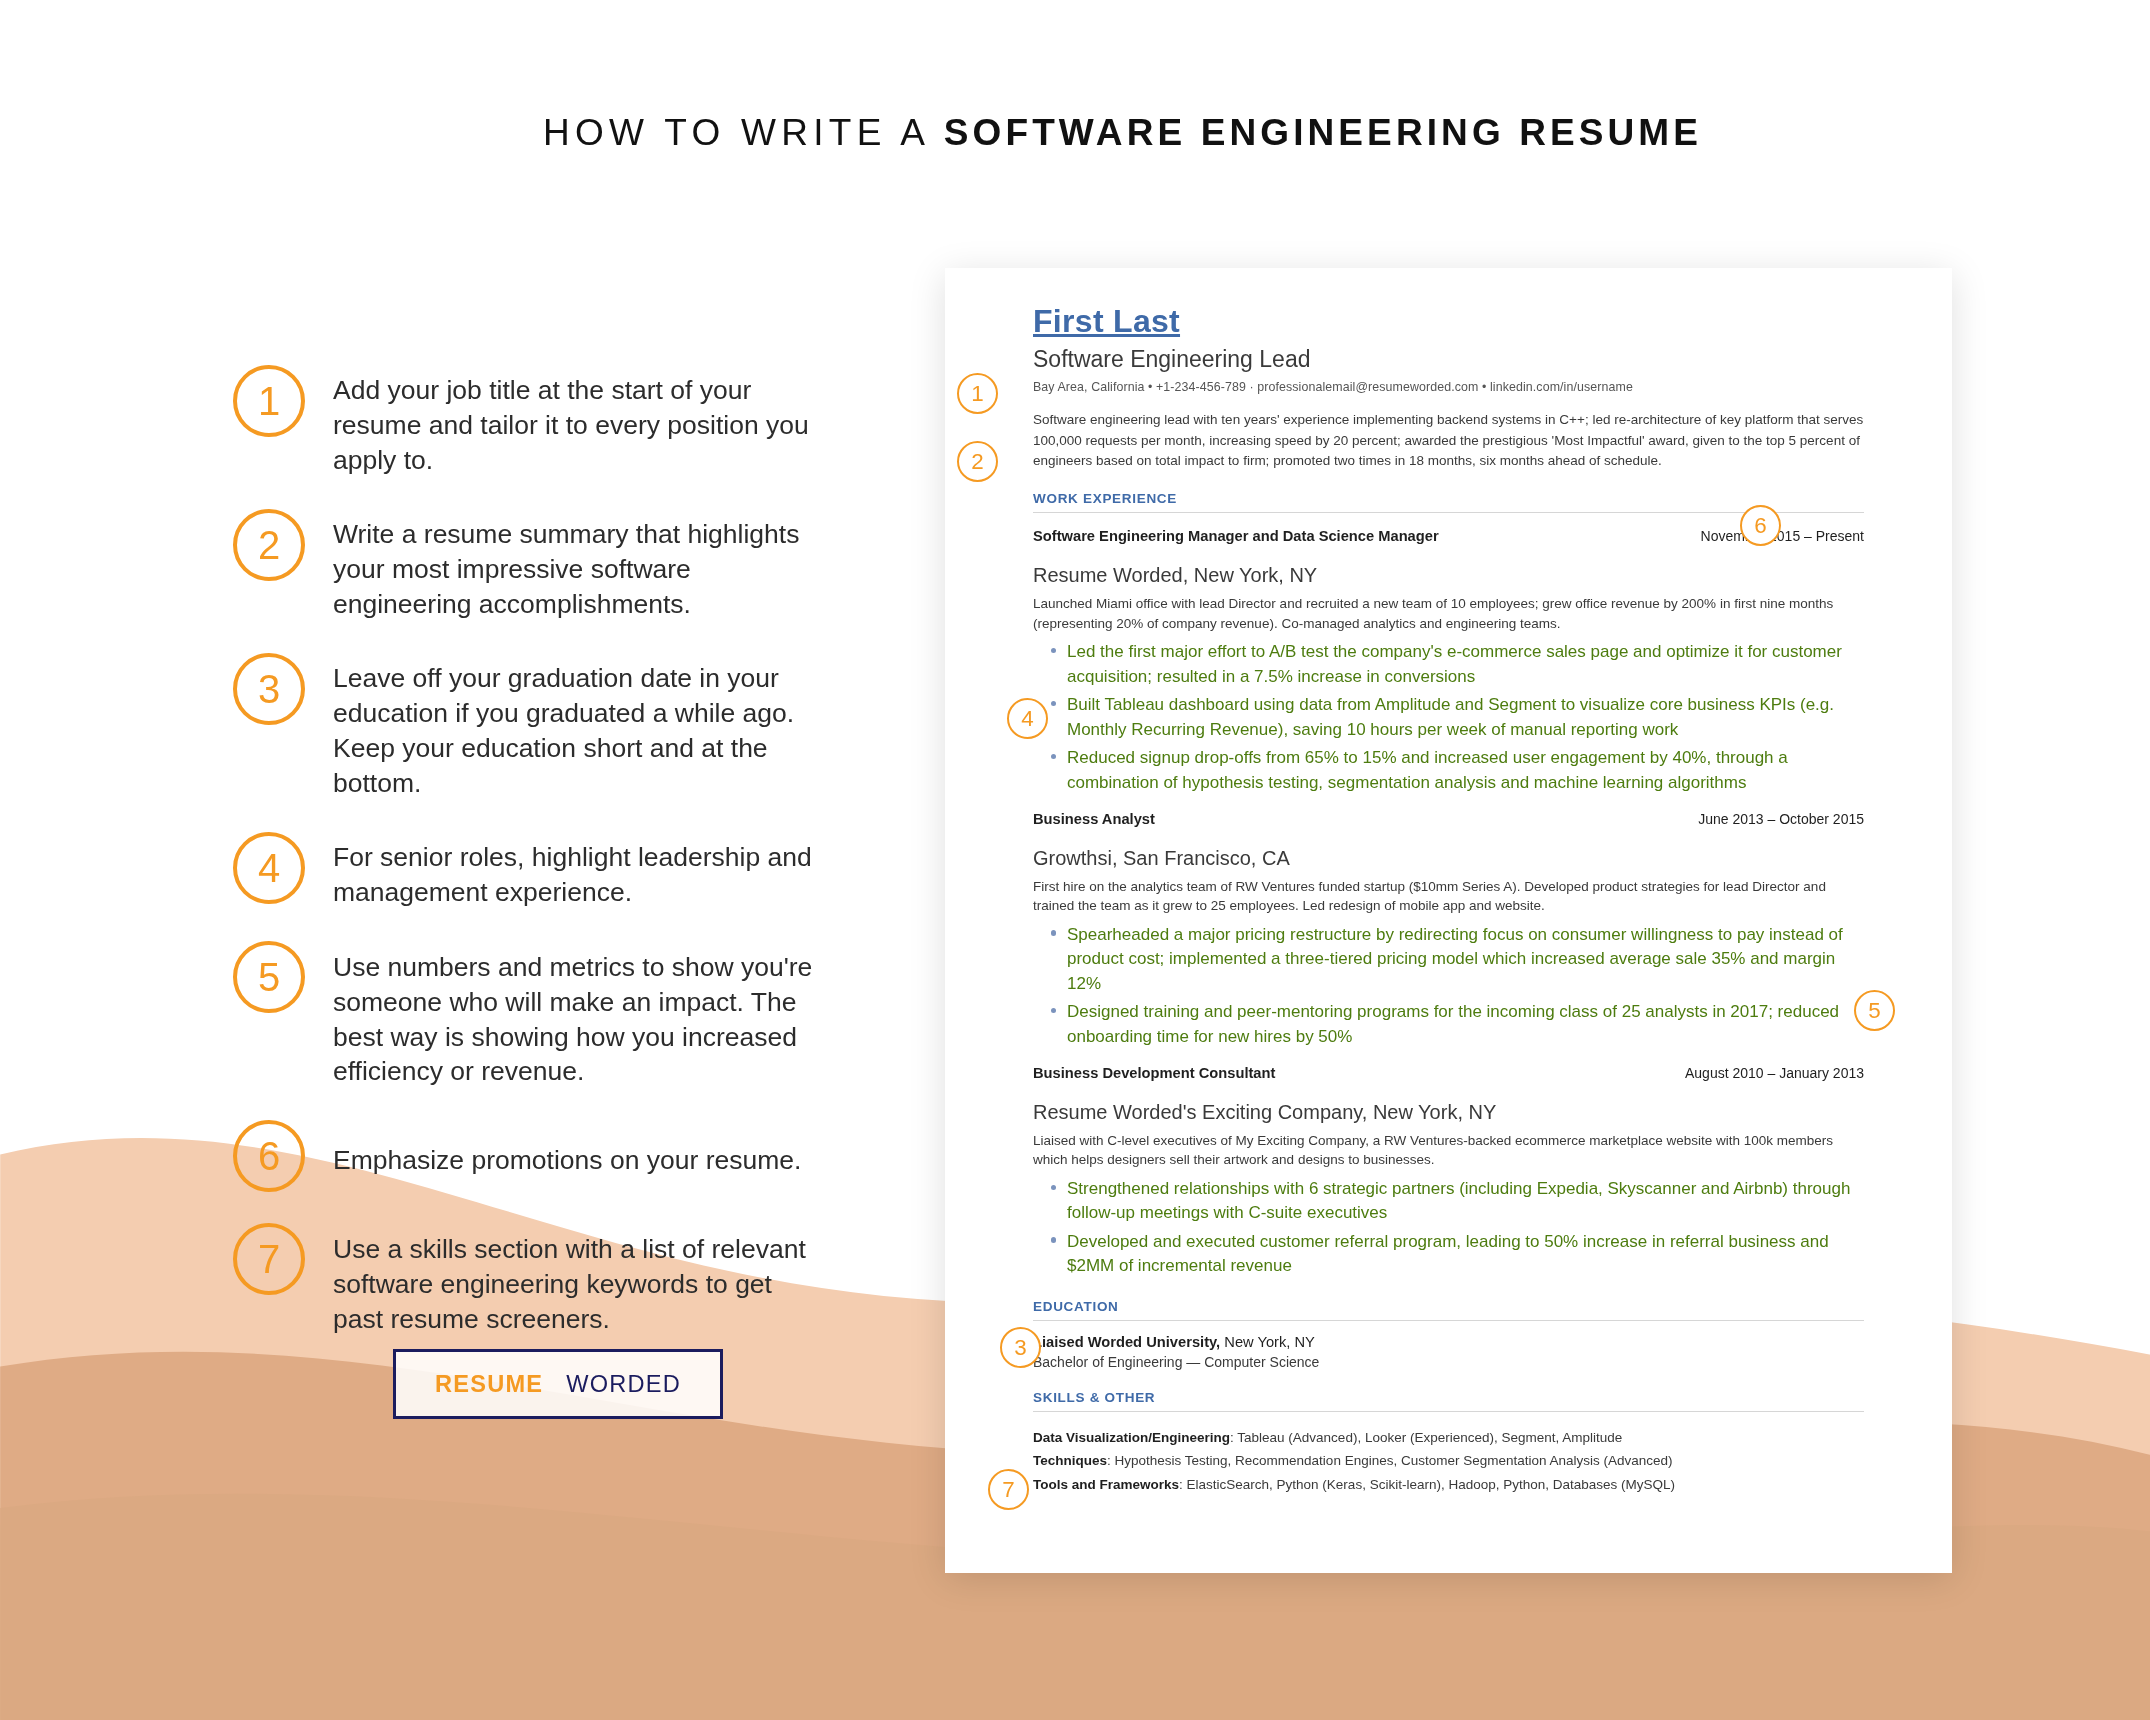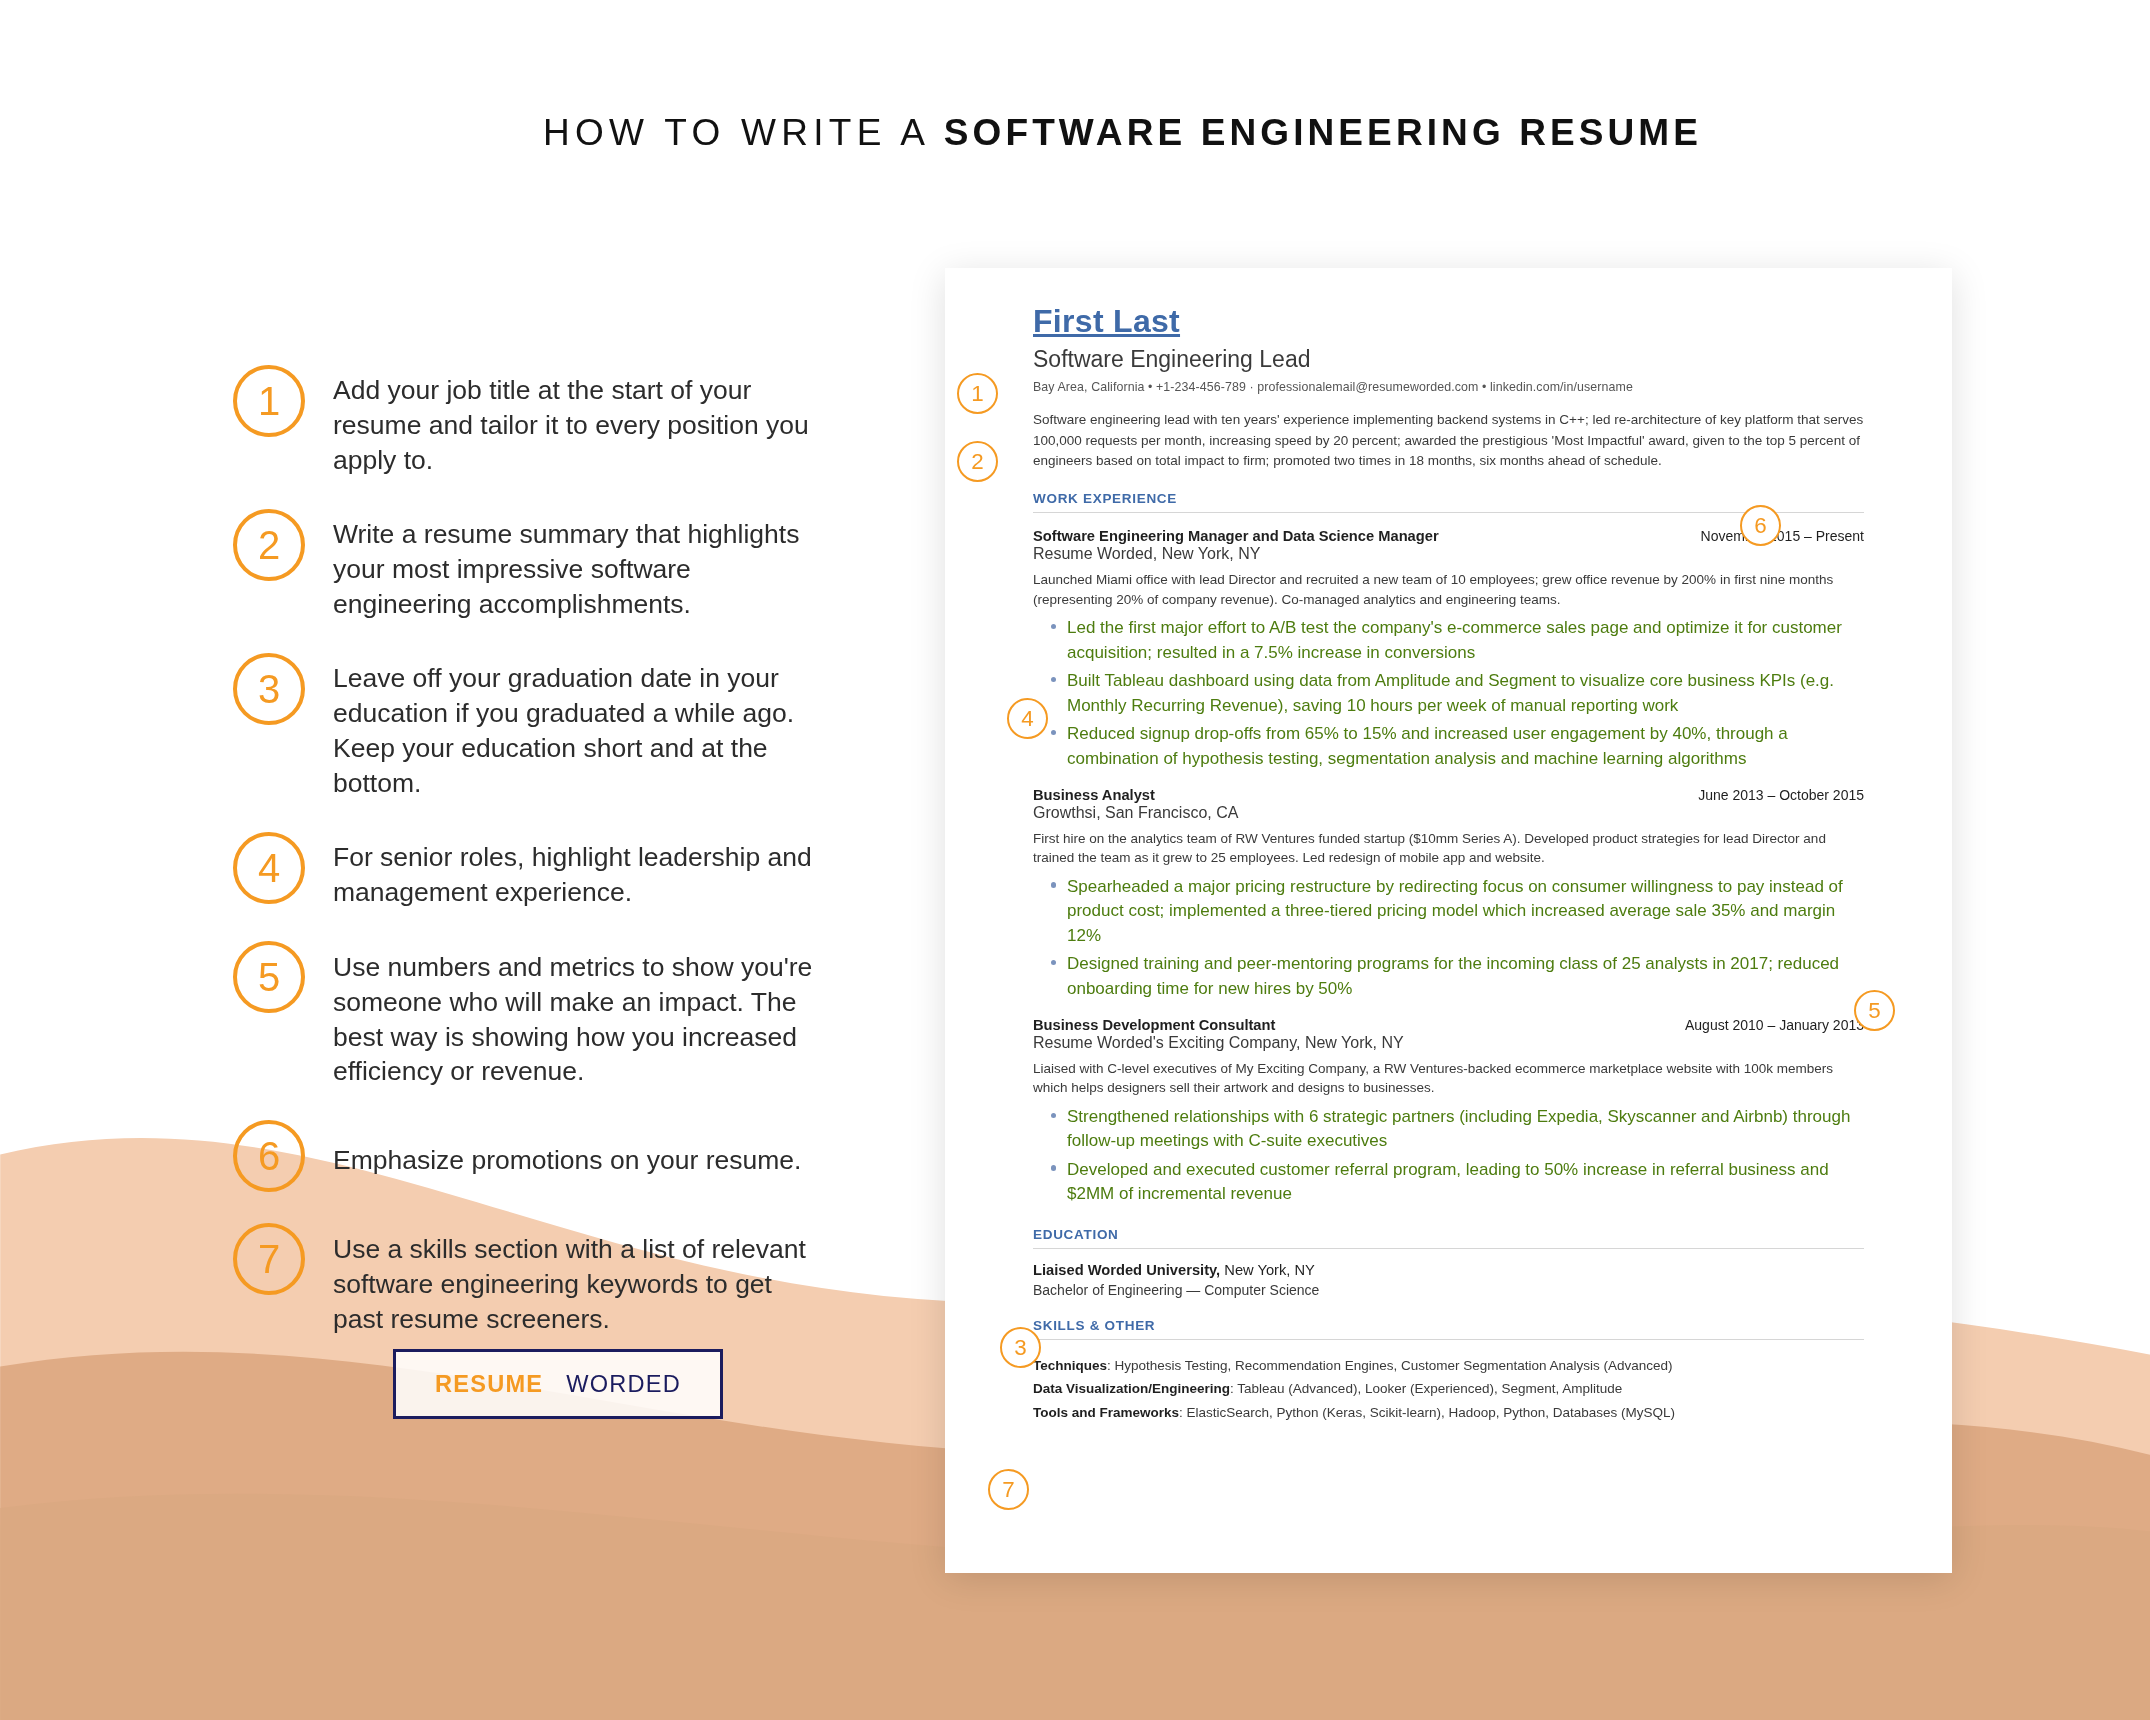--- a/index.html
+++ b/index.html
@@ -62,21 +62,21 @@
   .r-contact{font-size:12.4px;color:#555;margin-top:7px;letter-spacing:0.1px;}
   .r-summary{font-size:13.5px;line-height:1.5;color:#3a3a3a;margin-top:16.5px;}
   .r-section{
     font-size:13.5px;color:#3f6aa8;font-weight:600;letter-spacing:0.7px;
     margin-top:20px;padding-bottom:5.9px;border-bottom:0.6px solid #d6d6d6;
   }
   .r-job{margin-top:15.3px;}
   .r-job-head{display:flex;justify-content:space-between;align-items:baseline;}
   .r-job-title{font-size:14.7px;font-weight:700;color:#1f1f1f;}
   .r-job-date{font-size:14px;color:#1f1f1f;}
-  .r-job-co{font-size:16px;color:#3a3a3a;margin-top:1px;}
+  .r-job-co{font-size:20px;color:#3a3a3a;margin-top:20px;}
   .r-job-desc{font-size:13.5px;line-height:1.45;color:#3a3a3a;margin-top:7px;}
   ul.r-bullets{margin:7px 0 0 0;padding-left:34px;list-style:none;}
   ul.r-bullets li{
     font-size:17px;line-height:1.45;color:#4d7c0f;margin-bottom:3.5px;position:relative;
   }
   ul.r-bullets li:before{
     content:"";position:absolute;left:-16.5px;top:7.7px;width:5.3px;height:5.3px;
     border-radius:50%;background:#7b93bd;
   }
   .r-edu-line1{font-size:14.7px;color:#1f1f1f;margin-top:13px;}
@@ -213,24 +213,24 @@
 
   <div class="r-edu-line1">
     <b>Liaised Worded University,</b><span> New York, NY</span>
   </div>
   <div class="r-edu-line2">Bachelor of Engineering — Computer Science</div>
 
   <div class="r-section">SKILLS &amp; OTHER</div>
 
   <div class="r-skills-wrap">
     <div class="r-skill">
+      <b>Data Visualization/Engineering</b><span>: Tableau (Advanced), Looker (Experienced), Segment, Amplitude</span>
+    </div>
+    <div class="r-skill">
       <b>Techniques</b><span>: Hypothesis Testing, Recommendation Engines, Customer Segmentation Analysis (Advanced)</span>
-    </div>
-    <div class="r-skill">
-      <b>Data Visualization/Engineering</b><span>: Tableau (Advanced), Looker (Experienced), Segment, Amplitude</span>
     </div>
     <div class="r-skill">
       <b>Tools and Frameworks</b><span>: ElasticSearch, Python (Keras, Scikit-learn), Hadoop, Python, Databases (MySQL)</span>
     </div>
   </div>
 
 </div>
 
 <div class="marker" style="left:957px;top:373px;">1</div>
 <div class="marker" style="left:957px;top:441px;">2</div>

